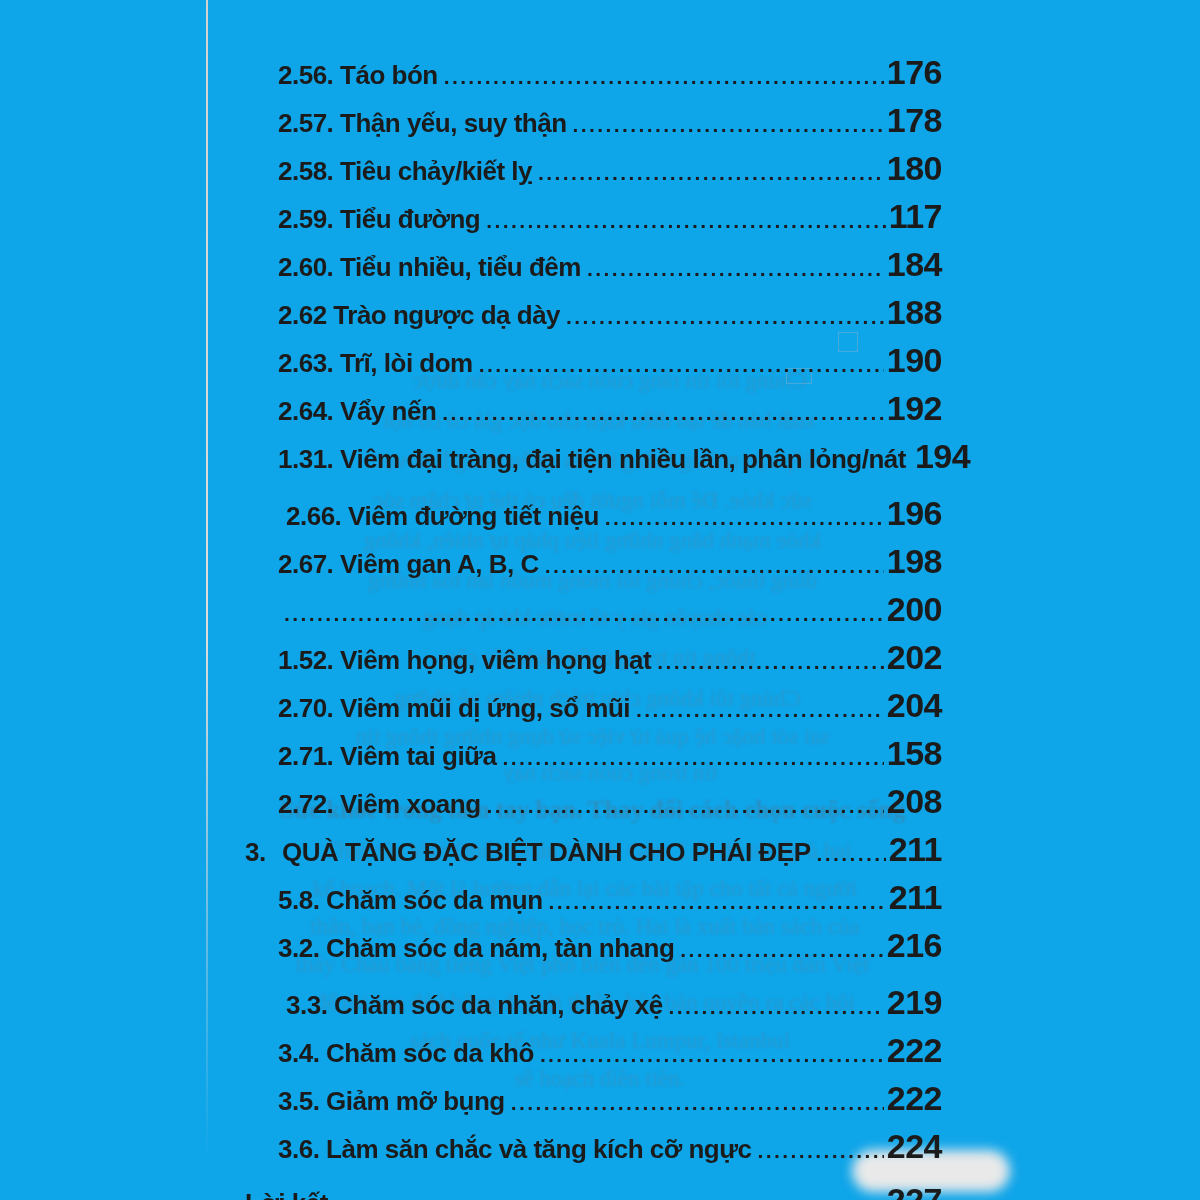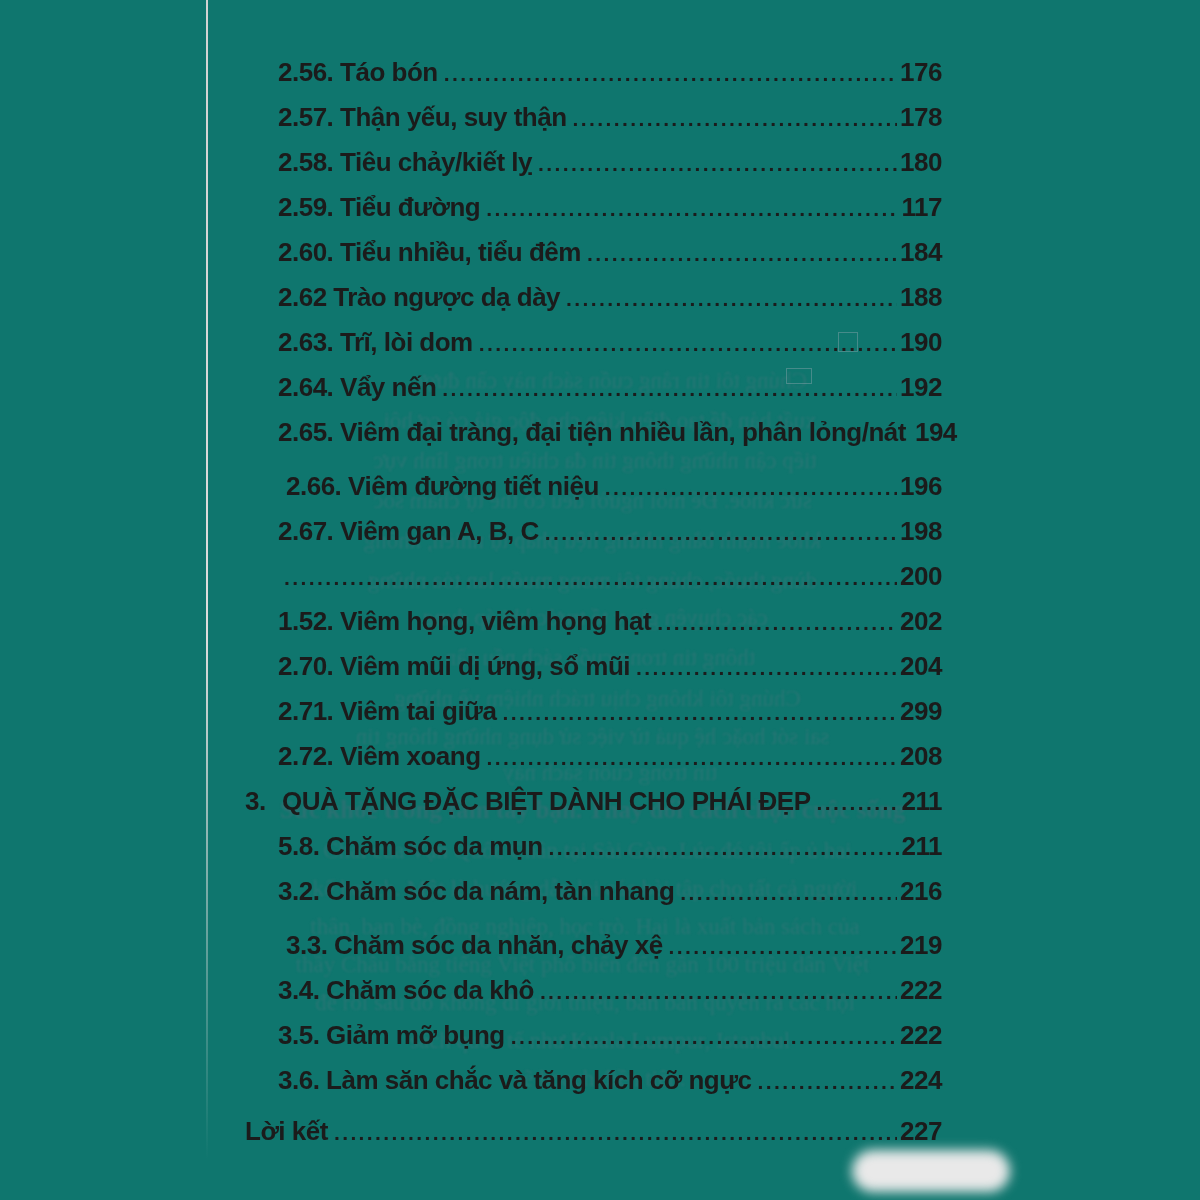--- a/index.html
+++ b/index.html
@@ -1,19 +1,19 @@
 <!DOCTYPE html>
 <html><head>
 <meta charset="utf-8">
 <style>
   * { margin:0; padding:0; box-sizing:border-box; }
   html,body { width:1200px; height:1200px; background:#ffffff; overflow:hidden;
               font-family:"Liberation Sans", sans-serif; }
 
-  .scan { position:relative; width:1200px; height:1200px; background:#0f766e; }
+  .scan { position:relative; width:1200px; height:1200px; background:#0ea5e9; }
 
   
   .page-edge { position:absolute; left:206px; top:0; width:2px; height:1160px;
                background:linear-gradient(to bottom, #d2d2d2 0%, #dcdcdc 55%, rgba(220,220,220,0) 100%);
                pointer-events:none; }
 
   
   .bleed { position:absolute; inset:0; pointer-events:none; }
   .bleed-line { position:absolute; font-family:"Liberation Serif", serif;
                 font-size:23px; color:rgba(108,118,134,0.26);
@@ -33,21 +33,21 @@
          font-weight:700; font-size:26px; letter-spacing:-0.5px; padding-left:33px; }
   .row.indent { padding-left:41px;margin-top:24px; }
   .row.section { padding-left:0; margin-top:9px; }
   .row.end { padding-left:0; margin-top:21px; }
   .row.end .t { }
   .num { width:37px; flex:0 0 auto; }
   .t { white-space:nowrap; flex:0 0 auto; }
   .dots { flex:1 1 auto; overflow:hidden; white-space:nowrap; margin:0 3px 0 6px;
           font-size:21px; letter-spacing:2.4px; font-weight:700; }
   .dots::after { content:"..................................................................................................................................................................................................."; }
-  .pg { flex:0 0 auto; font-size:26px; letter-spacing:-0.5px; }
+  .pg { flex:0 0 auto; font-size:34px; letter-spacing:-0.5px; }
 </style>
 </head>
 <body>
 
 <div class="scan">
 
   <div class="page-edge"></div>
 
   <div class="bleed">
       <div class="bleed-line mirrored" style="top: 368px; left: 330px; width: 560px;">Chúng tôi tin rằng cuốn sách này cần được</div>
@@ -119,21 +119,21 @@
     <span class="pg">190</span>
   </div>
       <div class="row item">
 
     <span class="t">2.64. Vẩy nến</span>
     <span class="dots"></span>
     <span class="pg">192</span>
   </div>
       <div class="row item">
 
-    <span class="t">2.65. Viêm đại tràng, đại tiện nhiều lần, phân lỏng/nát</span>
+    <span class="t">1.31. Viêm đại tràng, đại tiện nhiều lần, phân lỏng/nát</span>
     <span class="dots"></span>
     <span class="pg">194</span>
   </div>
       <div class="row item indent">
 
     <span class="t">2.66. Viêm đường tiết niệu</span>
     <span class="dots"></span>
     <span class="pg">196</span>
   </div>
       <div class="row item">
@@ -156,21 +156,21 @@
       <div class="row item">
 
     <span class="t">2.70. Viêm mũi dị ứng, sổ mũi</span>
     <span class="dots"></span>
     <span class="pg">204</span>
   </div>
       <div class="row item">
 
     <span class="t">2.71. Viêm tai giữa</span>
     <span class="dots"></span>
-    <span class="pg">299</span>
+    <span class="pg">158</span>
   </div>
       <div class="row item">
 
     <span class="t">2.72. Viêm xoang</span>
     <span class="dots"></span>
     <span class="pg">208</span>
   </div>
       <div class="row section">
     <span class="num">3.</span>
     <span class="t">QUÀ TẶNG ĐẶC BIỆT DÀNH CHO PHÁI ĐẸP</span>

